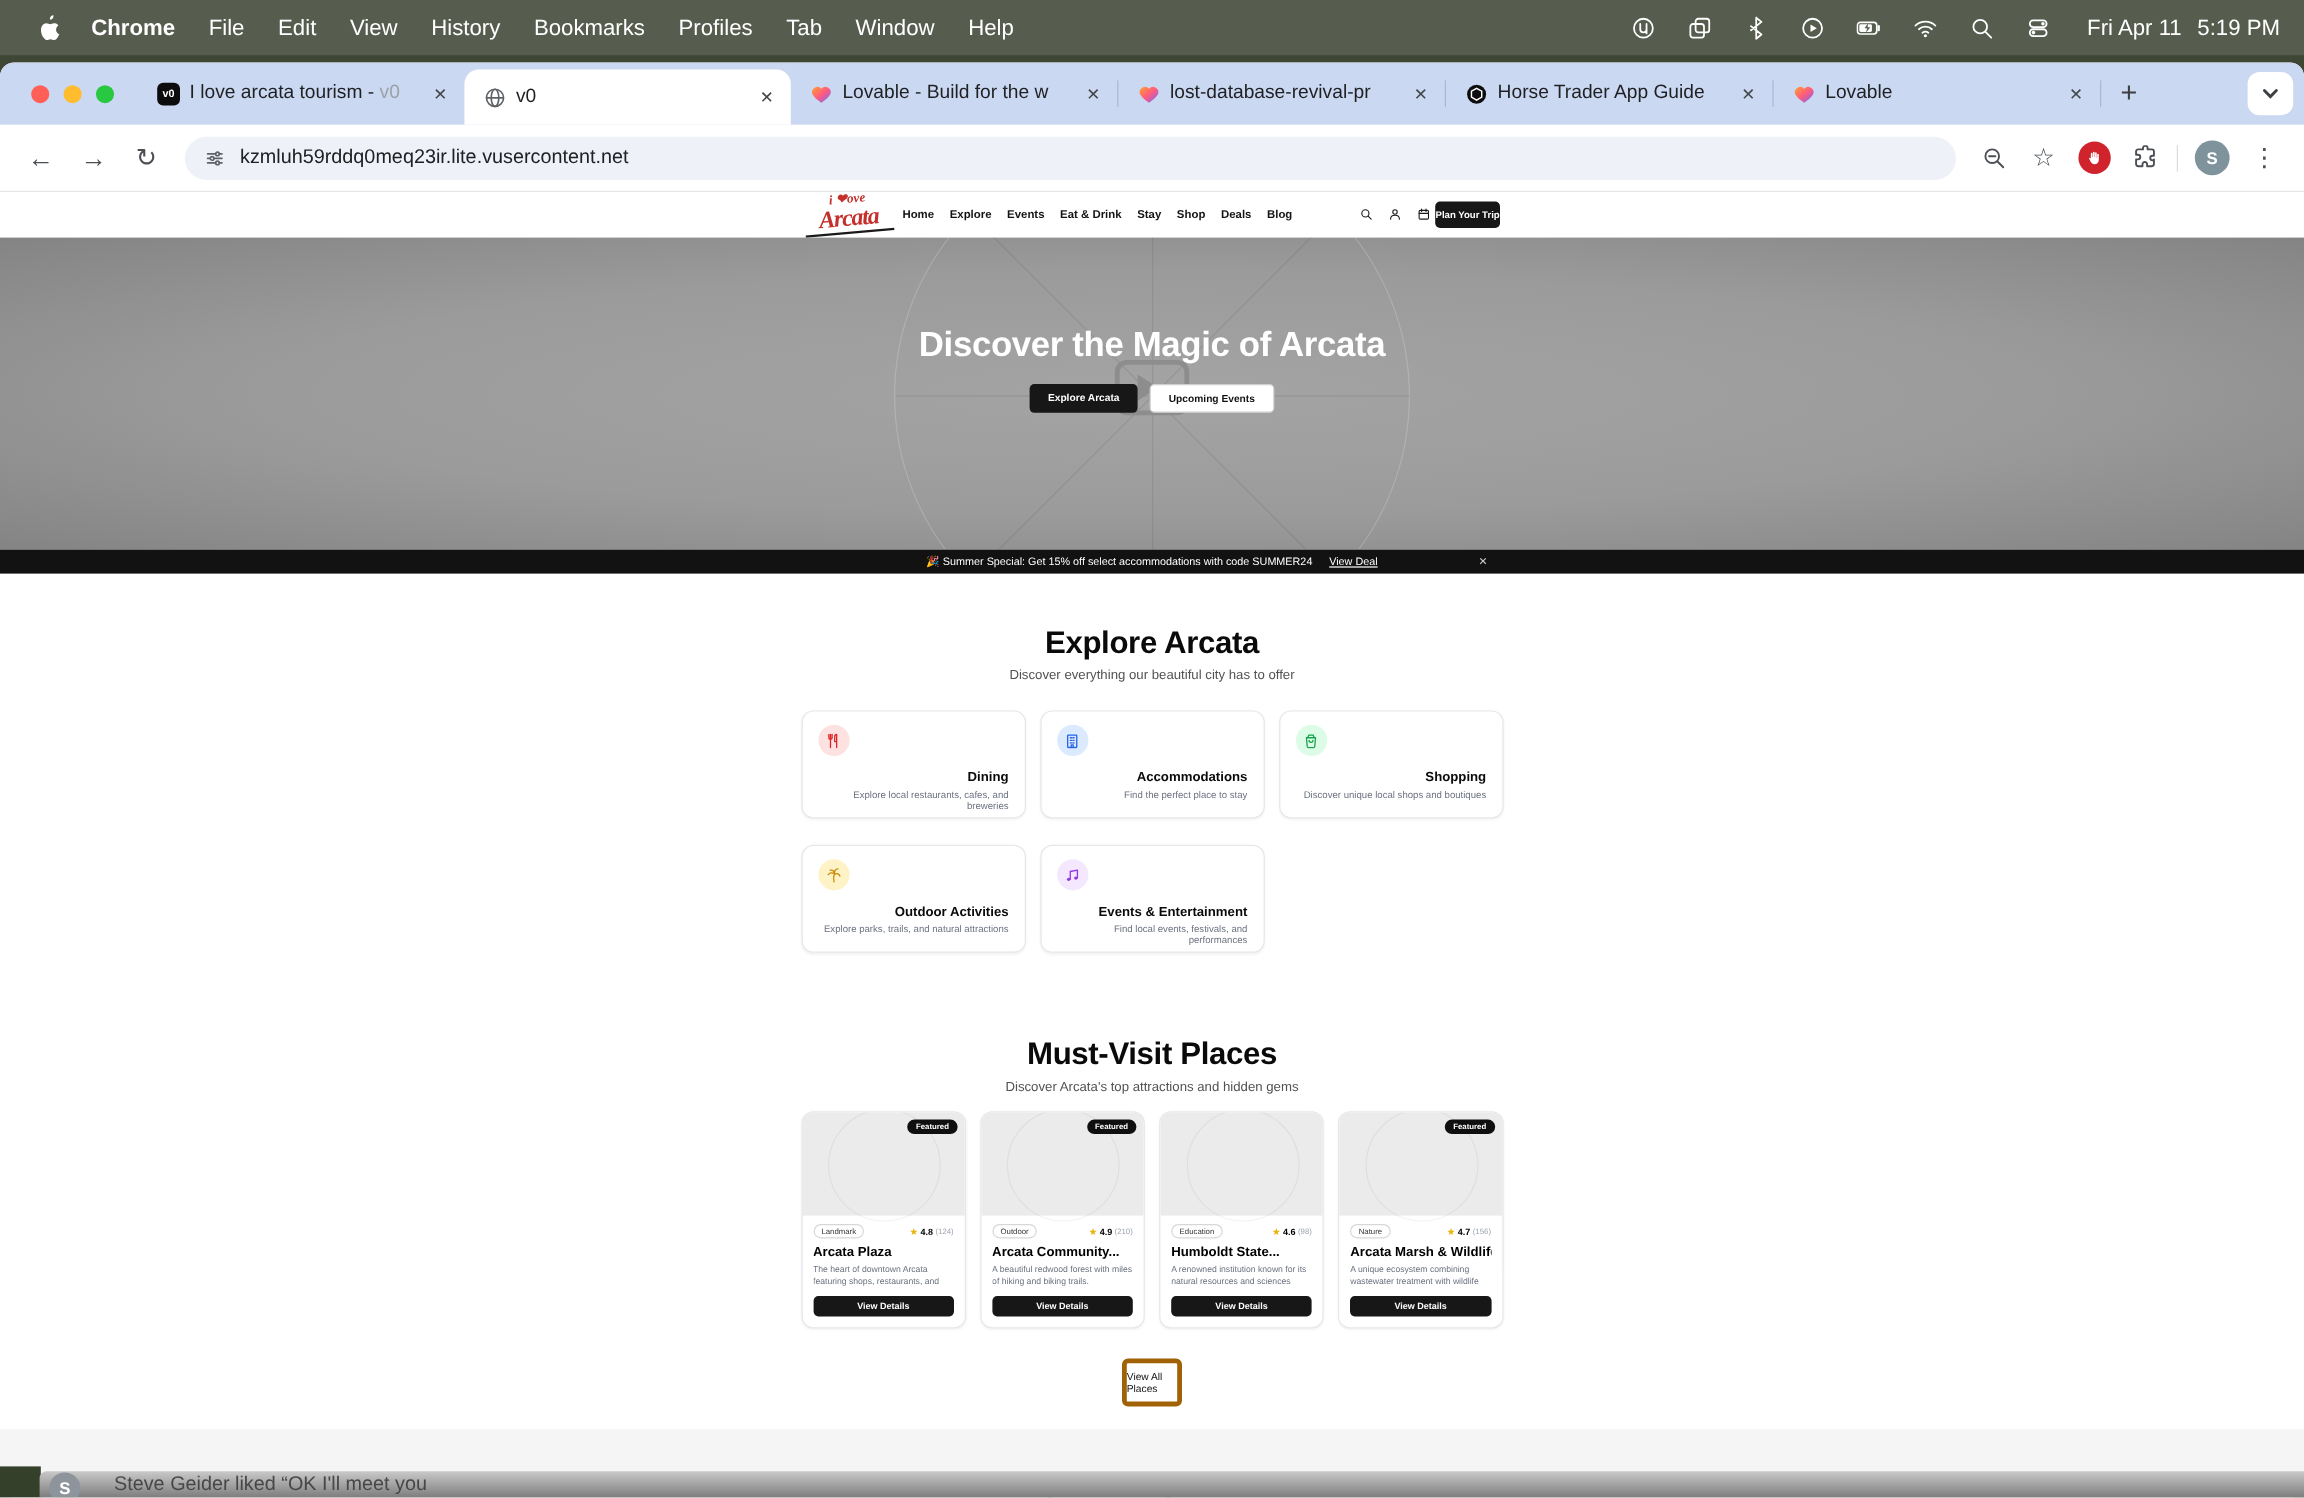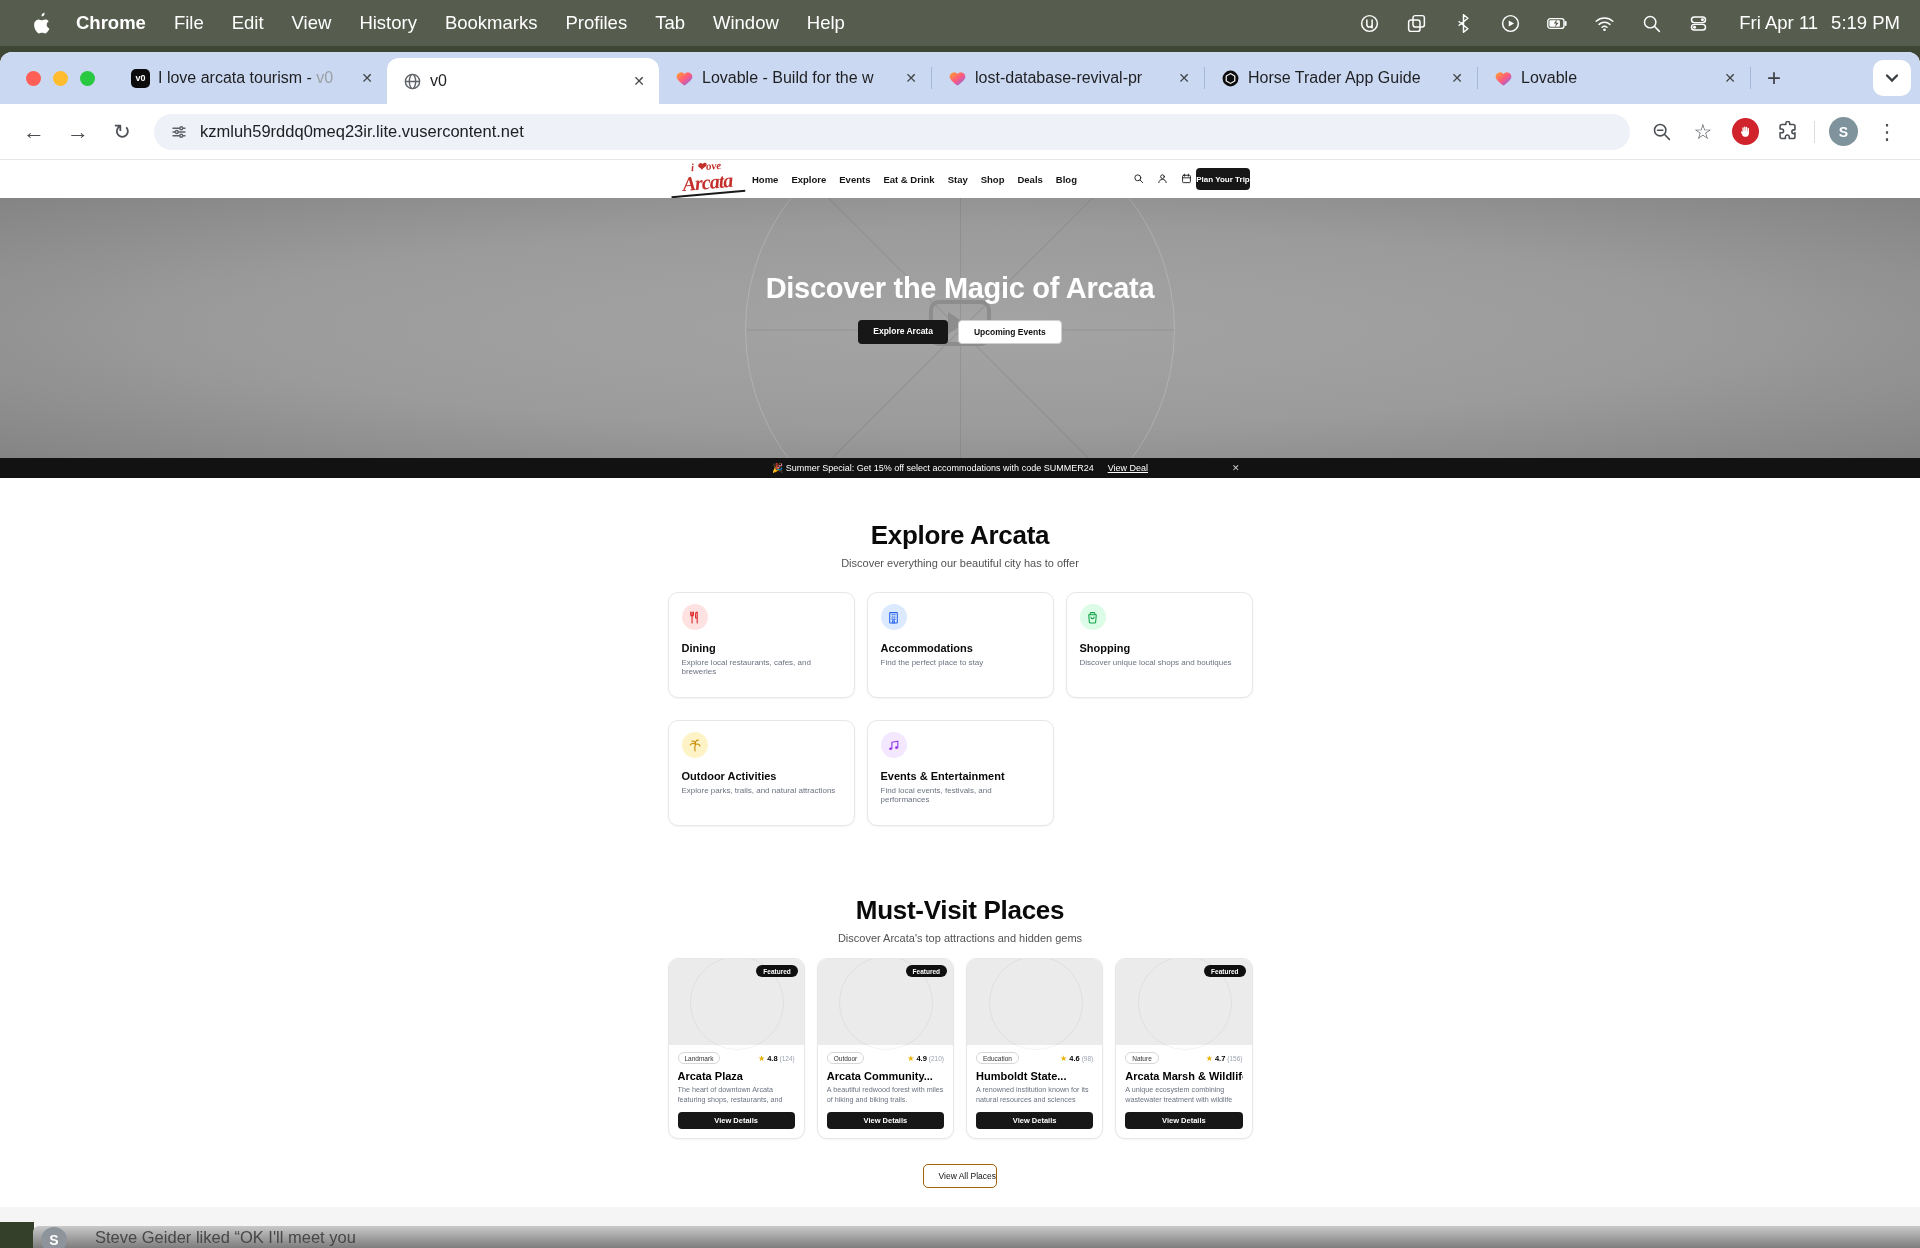--- a/index.html
+++ b/index.html
@@ -91,21 +91,21 @@
   .announce { position:relative; height:20px; background:#121212; color:#fff; display:flex; align-items:center;
               justify-content:center; font-size:9px; gap:14px; }
   .announce .link { text-decoration:underline; font-weight:500;text-align:right; }
   .announce .close { position:absolute; left:1232px; top:0; height:20px; display:flex; align-items:center; color:#cfcfcf; font-size:9px; }
 
   .section-title { font-size:26px; font-weight:bold; text-align:center; letter-spacing:-0.3px; color:#0a0a0a; line-height:30px; }
   .section-sub { font-size:11px; color:#525252; text-align:center; margin-top:7px; line-height:13px; }
 
   .explore-title { margin-top:42px; }
   .cards3 { width:585px; margin:10px auto 0; display:grid; grid-template-columns:repeat(3,1fr); gap:22px 12px; padding-top:12px; }
-  .ecard { border:1px solid #e5e7eb; border-radius:10px; padding:11px 13px; height:106px; box-shadow:0 1px 2px rgba(0,0,0,0.05); background:#fff; }
+  .ecard { border:1px solid #e5e7eb; border-radius:10px; padding:11px 13px; height:90px; box-shadow:0 1px 2px rgba(0,0,0,0.05); background:#fff;text-align:right; }
   .ecard-icon { width:26px; height:26px; border-radius:50%; display:flex; align-items:center; justify-content:center; }
   .ecard-icon svg { width:13px; height:13px; stroke:currentColor; fill:none; stroke-width:2; stroke-linecap:round; stroke-linejoin:round; }
   .ic-red{background:#fee2e2;color:#dc2626;} .ic-blue{background:#dbeafe;color:#2563eb;} .ic-green{background:#dcfce7;color:#16a34a;}
   .ic-yellow{background:#fef3c7;color:#ca8a04;} .ic-purple{background:#f3e8ff;color:#9333ea;} .ic-orange{background:#ffedd5;color:#ea580c;}
   .ecard-title { font-size:11px; font-weight:bold; margin-top:12px; color:#0a0a0a; }
   .ecard-desc { font-size:8px; color:#6b7280; margin-top:4px; }
 
   .places-title { margin-top:69px; }
   .cards4 { width:585px; margin:13px auto 0; display:grid; grid-template-columns:repeat(4,1fr); gap:12px; }
   .pcard { border:1px solid #e5e7eb; border-radius:10px; overflow:hidden; background:#fff; box-shadow:0 1px 2px rgba(0,0,0,0.05); }
@@ -120,22 +120,22 @@
   .cat-pill { border:1px solid #d7d7d7; border-radius:8px; font-size:6.5px; padding:1.5px 6px; color:#333; font-weight:500; }
   .rating { margin-left:auto; display:flex; align-items:center; gap:2px; font-size:7.5px; }
   .star-ic { color:#eab308; font-size:8px; }
   .star-ic::before { content:"★"; }
   .rate-val { font-weight:bold; }
   .rev { color:#9ca3af; font-size:6.5px; }
   .pcard-title { font-size:11px; font-weight:bold; margin-top:6px; white-space:nowrap; overflow:hidden; }
   .pcard-desc { font-size:7.2px; color:#6b7280; margin-top:3px; line-height:1.4; height:21px; overflow:hidden; }
   .details-btn { margin-top:6px; background:#171717; color:#fff; font-size:7.5px; font-weight:bold; height:17px;
                  border-radius:4px; display:flex; align-items:center; justify-content:center; }
-  .viewall-btn { display:block; width:74px; margin:25px auto 0; border:1px solid #a16207; border-radius:5px; background:#fff;
-                 font-size:8.5px; font-weight:500; text-align:right; padding:6px 0; color:#111; }
+  .viewall-btn { display:block; width:50px; margin:25px auto 0; border:4px solid #a16207; border-radius:5px; background:#fff;
+                 font-size:8.5px; font-weight:500; text-align:left; padding:6px 0; color:#111; }
 
   .events-sec { margin-top:19px; background:#f5f5f5; padding-top:32px; height:320px; }
 
   
   .green-corner { position:absolute; left:0; bottom:0; width:34px; height:26px; background:#35402a; }
   .bottom-band { position:absolute; left:33px; right:0; bottom:0; height:22px; background:linear-gradient(#c9c9c9,#7d7d7d);
                  border-radius:6px 0 0 0; display:flex; align-items:flex-start; color:#474747; overflow:hidden; z-index:5; }
   .band-avatar { width:26px; height:26px; border-radius:50%; background:#8d949b; color:#fff; font-size:14px; font-weight:bold;
                  display:flex; align-items:center; justify-content:center; margin:1px 0 0 8px; flex:0 0 auto; }
   .band-text { margin-left:28px; font-size:16.5px; line-height:22px; white-space:nowrap; }

